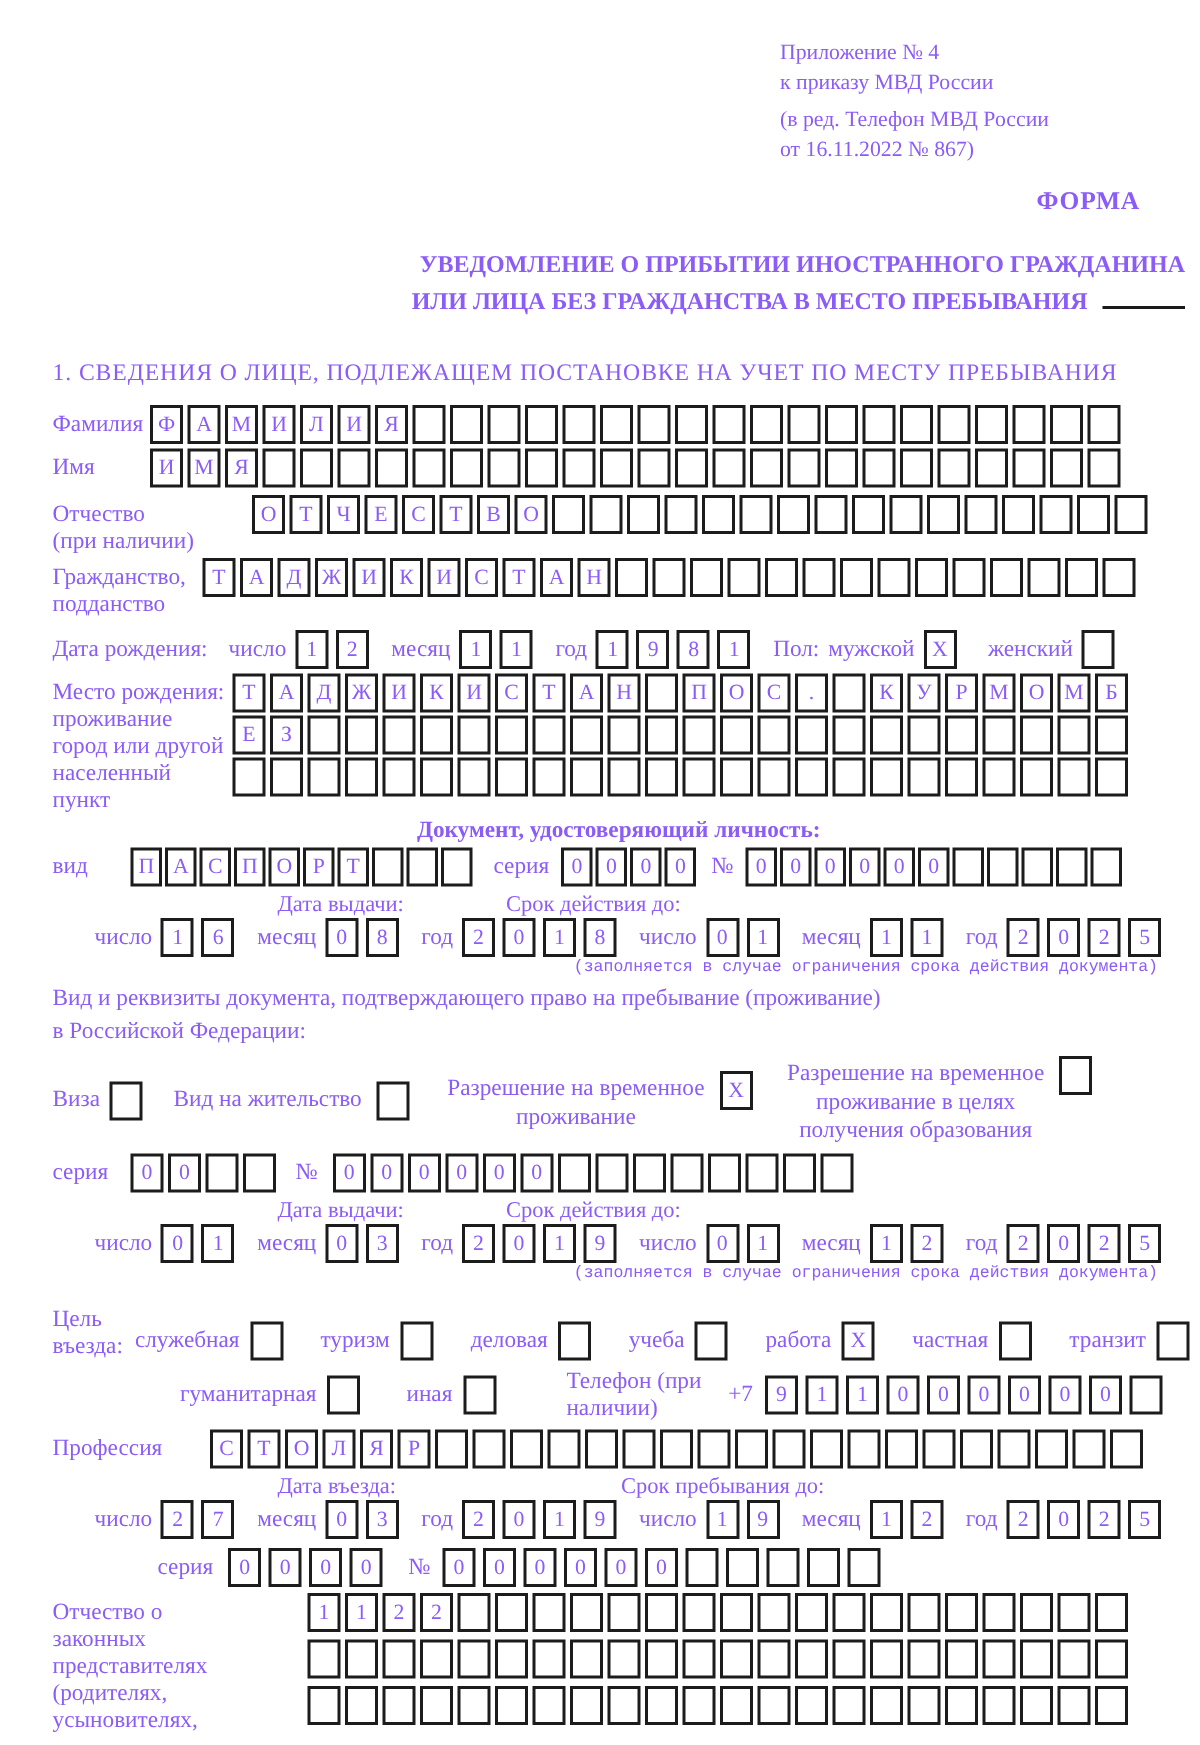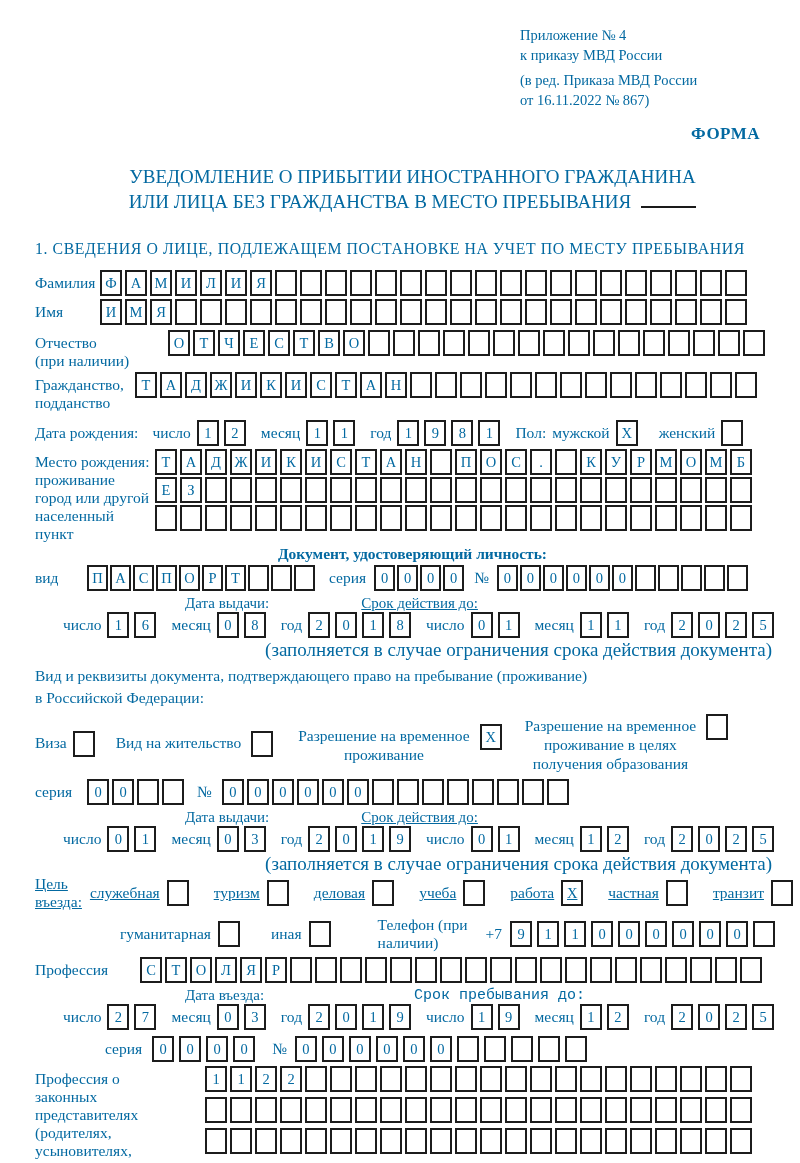--- a/index.html
+++ b/index.html
@@ -1,23 +1,23 @@
 <!DOCTYPE html>
 <html><head>
 <meta charset="utf-8">
 <style>
   html,body{margin:0;padding:0;background:#fff;}
-  .page{width:800px;height:1163px;box-sizing:border-box;background:#fff;color:#0369a1;
+  .page{width:800px;height:1163px;box-sizing:border-box;background:#fff;color:#8b5cf6;
         font-family:"Liberation Serif","DejaVu Serif",serif;font-size:15.5px;
         padding:26px 10px 0 35px;overflow:hidden;position:relative;}
   .annex{margin-left:485px;font-size:14.5px;line-height:19.5px;}
   .annex .ed{margin-top:0;}
   .annex .gap{height:6px;}
   .forma{text-align:right;padding-right:30px;font-weight:bold;margin-top:14px;font-size:17px;letter-spacing:.5px;}
-  .title{text-align:center;font-weight:normal;font-size:19px;line-height:25px;margin-top:20px;}
+  .title{text-align:right;font-weight:bold;font-size:16px;line-height:25px;margin-top:20px;}
   .blank{display:inline-block;width:55px;border-bottom:2px solid #1a1a1a;margin-left:10px;height:14px;}
   .sec{font-weight:normal;font-size:15.8px;letter-spacing:.6px;margin-top:26px;}
   .row{display:flex;align-items:flex-start;}
   .mt2{margin-top:2px}.mt3{margin-top:3px}.mt4{margin-top:4px}.mt5{margin-top:5px}
   .mt6{margin-top:6px}.mt8{margin-top:8px}.mt12{margin-top:12px}
   .lbl{flex:none;line-height:18px;padding-top:4px;}
   .ll{display:block;}
   .lw65{width:65px}.lw100{width:100px}.lw133{width:133px}.lw120{width:120px}.lw105{width:105px}.lw170{width:170px}
   .cells{display:flex;flex:none;}
   .cell{flex:none;width:18px;height:22px;border:2px solid #1c1c1c;margin-right:3px;text-align:center;
@@ -25,49 +25,49 @@
   .tight .cell{width:17px;margin-right:2px;}
   .dc{margin-right:10px;}
   .dc .cell{margin-right:5px;}
   .cellcol .cells{margin-bottom:2px;}
   .mid{align-self:center;padding-top:0;}
   .dlab{line-height:26px;margin-right:6px;flex:none;}
   .doc-head{text-align:center;font-weight:bold;margin-top:2px;font-size:15.5px;}
   .inline-lbl{line-height:26px;flex:none;}
   .hdrrow{margin-top:4px;font-size:15px;}
   .dh1{margin-left:150px;font-family:Liberation Serif, serif;}
-  .dh2{margin-left:92px;text-decoration:underline;}
-  .dh2b{margin-left:150px;font-family:Liberation Mono, monospace;}
+  .dh2{margin-left:68px;}
+  .dh2b{margin-left:150px;}
   .daterow{display:flex;}
   .dg{display:flex;align-items:center;flex:none;}
   .dg-l{margin-left:28px;}
   .dg-r{margin-left:auto;margin-right:14px;}
-  .note{font-size:19px;text-align:right;padding-right:18px;margin-top:1px;}
+  .note{font-size:11px;text-align:right;padding-right:18px;margin-top:1px;font-family:Liberation Mono, monospace;}
   .para{line-height:22px;margin-top:4px;}
   .opts{display:flex;align-items:center;margin-top:4px;}
   .opt{display:flex;align-items:flex-start;}
   .optlbl{line-height:19px;padding-top:3px;}
   .center{text-align:center;}
   .opt .cells{margin-left:10px;margin-top:1px;}
   .pitem{display:flex;align-items:center;margin-right:11px;}
   .pitem span{margin-right:7px;}
-  .purp{display:flex;align-items:center;margin-top:0;text-decoration:underline;}
+  .purp{display:flex;align-items:flex-end;margin-top:16px;}
   .purp2{display:flex;align-items:center;margin-top:5px;margin-left:85px;}
   .phone-pref{margin:0 8px 0 14px;}
 </style>
 </head>
 <body>
 
 <div class="page">
 
   <div class="annex">
     <div>Приложение № 4</div>
     <div>к приказу МВД России</div>
     <div class="gap"></div>
-    <div class="ed">(в ред. Приказа МВД России</div>
+    <div class="ed">(в ред. Телефон МВД России</div>
     <div class="ed">от 16.11.2022 № 867)</div>
   </div>
 
   <div class="forma">ФОРМА</div>
 
   <div class="title">
     <div>УВЕДОМЛЕНИЕ О ПРИБЫТИИ ИНОСТРАННОГО ГРАЖДАНИНА</div>
     <div>
       <span>ИЛИ ЛИЦА БЕЗ ГРАЖДАНСТВА В МЕСТО ПРЕБЫВАНИЯ</span><span class="blank"></span>
     </div>
@@ -695,21 +695,21 @@
         <span class="cell"></span>
         <span class="cell"></span>
         <span class="cell"></span>
         <span class="cell"></span>
         <span class="cell"></span>
       </span>
   </div>
 
   <div class="row mt4">
     <span class="lbl lw170">
-      <span class="ll">Профессия о</span>
+      <span class="ll">Отчество о</span>
       <span class="ll">законных</span>
       <span class="ll">представителях</span>
       <span class="ll">(родителях,</span>
       <span class="ll">усыновителях,</span>
 
     </span>
     <span class="cellcol">
       <span class="cells" style="margin-bottom:5px">
           <span class="cell">1</span>
           <span class="cell">1</span>

